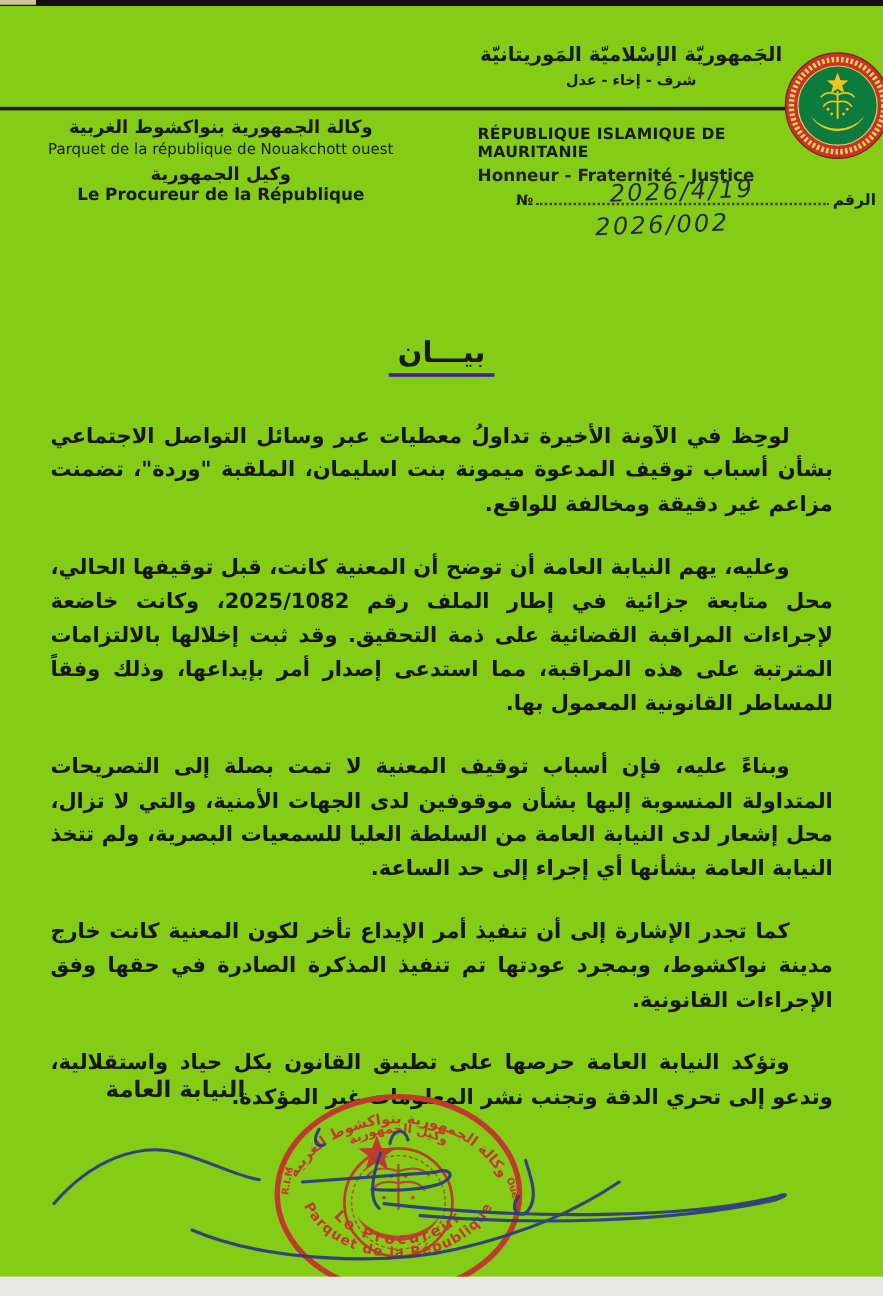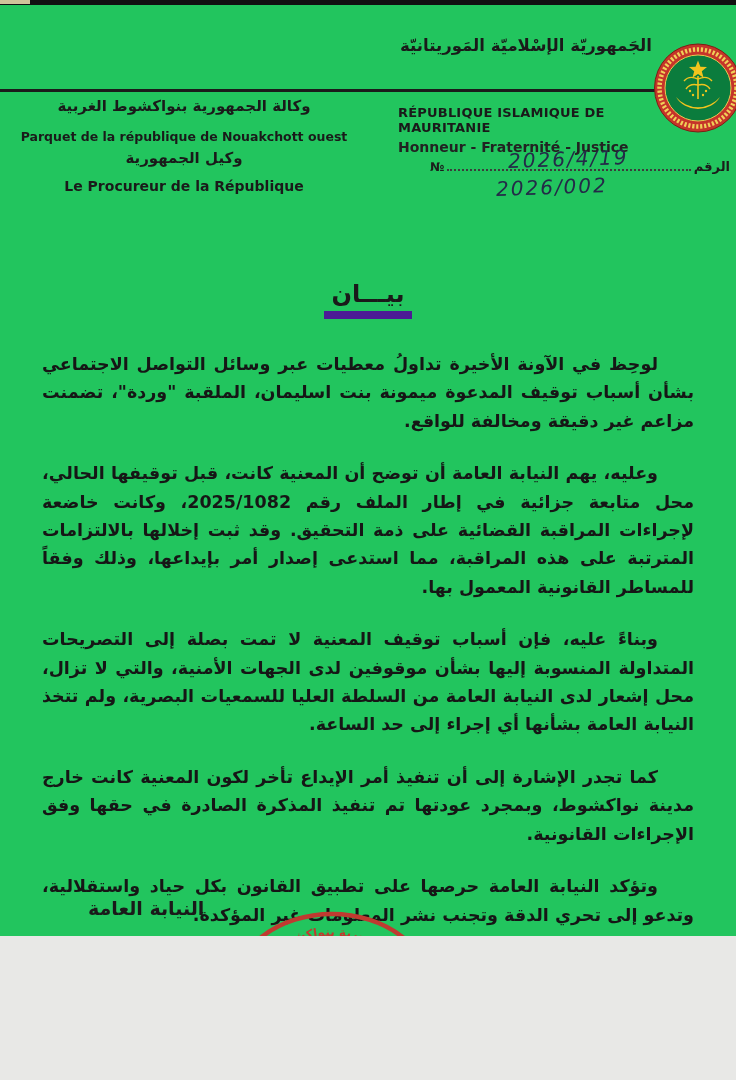--- a/index.html
+++ b/index.html
@@ -1,57 +1,57 @@
 <!DOCTYPE html>
 <html lang="ar"><head>
 <meta charset="utf-8">
 <style>
   html,body{margin:0;padding:0;background:#e8e8e6;}
   #page{
-    position:relative;width:736px;height:936px;margin:0 auto;
-    background:#22c55e;overflow:hidden;
+    position:relative;width:736px;height:1064px;margin:0 auto;
+    background:#84cc16;overflow:hidden;
     font-family:"DejaVu Sans","Liberation Sans",sans-serif;
     color:#1a1a1a;
   }
   
   .top-strip{position:absolute;top:0;left:0;width:736px;height:5px;background:#111;}
   .top-strip-tan{position:absolute;top:0;left:0;width:30px;height:4px;background:#cfc49a;}
   .header-rule{position:absolute;top:89px;left:0;width:736px;height:3px;background:#1b1b1b;}
 
   
   .ar-header{position:absolute;top:36px;left:392px;width:268px;text-align:center;direction:rtl;}
   .ar-header .country{font-size:16.5px;font-weight:800;letter-spacing:.5px;}
   .ar-header .motto{font-size:12px;font-weight:700;margin-top:5px;}
   .fr-header{position:absolute;top:105px;left:398px;width:272px;text-align:left;}
   .fr-header .country{font-size:13px;font-weight:800;letter-spacing:.2px;}
   .fr-header .motto{font-size:14px;font-weight:700;margin-top:4px;color:#222;}
 
   .office-block{position:absolute;top:97px;left:18px;width:332px;text-align:center;}
   .office-block .o-ar{font-size:15px;font-weight:800;direction:rtl;}
-  .office-block .o-fr{font-size:12.5px;font-weight:700;margin-top:14px;}
+  .office-block .o-fr{font-size:12.5px;font-weight:400;margin-top:1px;}
   .office-block .t-ar{font-size:15px;font-weight:800;direction:rtl;margin-top:5px;}
-  .office-block .t-fr{font-size:14px;font-weight:800;margin-top:11px;}
+  .office-block .t-fr{font-size:14px;font-weight:800;margin-top:1px;}
 
   
   .ref-block{position:absolute;top:156px;left:430px;width:300px;}
   .ref-row{display:flex;align-items:baseline;height:26px;font-size:12px;font-weight:600;color:#1c1c1c;}
   .ref-row .leader{flex:1;border-bottom:2px dotted #3c3c3c;height:13px;margin:0 3px;}
   .ref-row .ar-label{font-size:13px;font-weight:700;direction:rtl;}
   .hand{
     position:absolute;font-size:20px;font-style:italic;font-weight:500;
     color:#242a48;letter-spacing:2px;transform:rotate(-2deg);white-space:nowrap;
   }
   .hand.date{left:78px;top:-9px;}
   .hand.number{left:66px;top:19px;}
 
   
   .doc-title{position:absolute;top:280px;left:0;width:736px;text-align:center;direction:rtl;}
   .doc-title span{
     display:inline-block;font-size:24px;font-weight:800;letter-spacing:1px;
-    border-bottom:8px solid #4c1d95;padding:0 8px 3px;
+    border-bottom:3px solid #4c1d95;padding:0 8px 3px;
   }
 
   
   .body-text{position:absolute;top:349px;left:42px;width:652px;direction:rtl;}
   .body-text p{
     margin:1px 0 24px 0;font-size:17.5px;font-weight:700;line-height:28.4px;
     text-align:justify;text-indent:36px;color:#161616;
   }
 
   
@@ -66,20 +66,21 @@
 </head>
 <body>
 
 <div id="page">
 
   <div class="top-strip"></div>
   <div class="top-strip-tan"></div>
 
   <div class="ar-header">
     <div class="country">الجَمهوريّة الإسْلاميّة المَوريتانيّة</div>
+    <div class="motto">شرف - إخاء - عدل</div>
   </div>
 
   <div class="header-rule"></div>
 
   <svg class="emblem" viewBox="0 0 90 90" aria-hidden="true">
     <ellipse cx="45" cy="45" rx="43.5" ry="44" fill="#c5342a" stroke="#7e1d14" stroke-width="1"></ellipse>
     <circle cx="45" cy="45" r="38.5" fill="none" stroke="#f0cf58" stroke-width="4.5" stroke-dasharray="2.2 1.8"></circle>
     <circle cx="45" cy="45" r="33" fill="#0b7c3d" stroke="#e9c94f" stroke-width="1"></circle>
     <polygon points="45,17.5 47.4,23.8 54,24.1 48.8,28.2 50.6,34.7 45,31 39.4,34.7 41.2,28.2 36,24.1 42.6,23.8" fill="#f2c41d"></polygon>
     <path d="M 23 54 A 25 23 0 0 0 67 54 A 28 27 0 0 1 23 54" fill="#f2c41d"></path>

